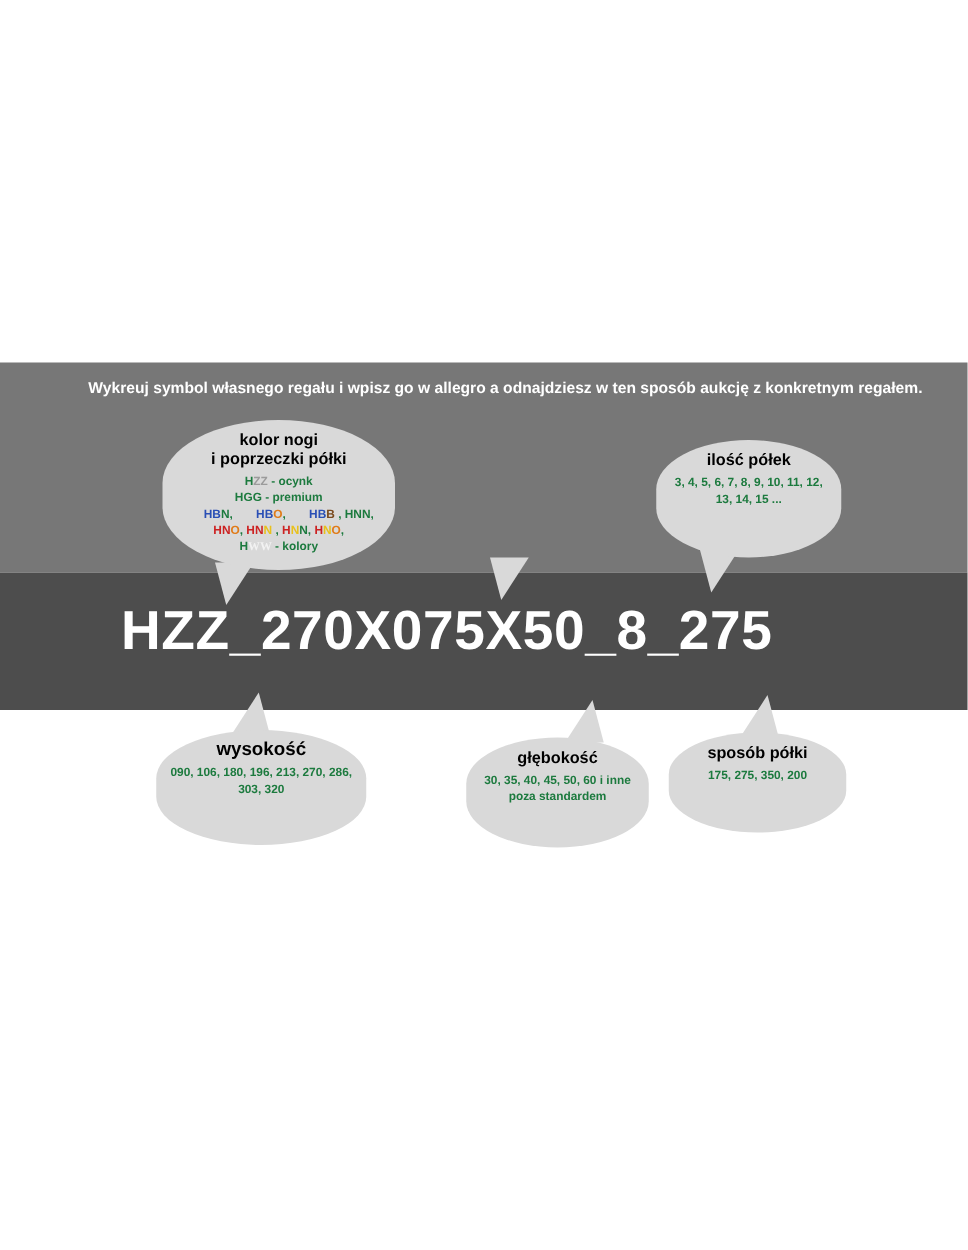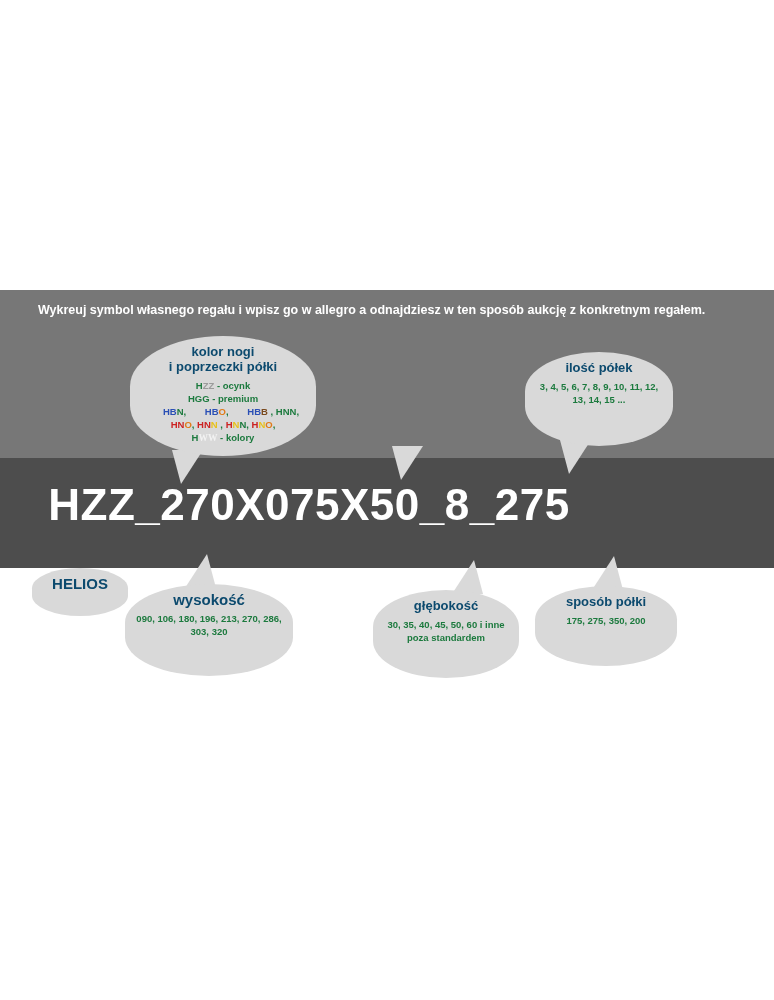--- a/index.html
+++ b/index.html
@@ -43,54 +43,54 @@
     height: 122px;
     background: #ffffff;
   }
 
   
   .headline {
     position: absolute;
     left: 38px;
     top: 12px;
     width: 700px;
-    text-align: left;
+    text-align: right;
     color: #ffffff;
     font-size: 12.5px;
     font-weight: bold;
     line-height: 17px;
   }
 
   
   .code-string {
     position: absolute;
     left: 0;
     top: 190px;
     width: 618px;
-    text-align: center;
+    text-align: right;
     color: #ffffff;
     font-size: 44px;
     font-weight: bold;
     letter-spacing: 0.5px;
   }
 
   
   .bubble {
     position: absolute;
     background: #d9d9d9;
     border-radius: 50%/42%;
     box-sizing: border-box;
     text-align: center;
     color: #1f7a3d;
     padding: 8px 10px;
   }
   .bubble .b-title {
     font-size: 13px;
     font-weight: bold;
-    color: #0c4a6e;
+    color: #000000;
     line-height: 15px;
     display: block;
   }
   .bubble .b-body {
     font-size: 9.5px;
     font-weight: bold;
     color: #1c7a3e;
     line-height: 13px;
     display: block;
     margin-top: 5px;
@@ -173,23 +173,20 @@
       <span class="c-green">H</span><span class="c-white">WW</span><span class="c-green"> - kolory</span>
     </span>
   </div>
 
 
   <div class="bubble" id="bubble-ilosc">
     <span class="b-title">ilość półek</span>
     <span class="b-body">3, 4, 5, 6, 7, 8, 9, 10, 11, 12, 13, 14, 15 ...</span>
   </div>
 
-  <div class="bubble" id="bubble-helios">
-    <span class="b-title">HELIOS</span>
-  </div>
 
   <div class="bubble" id="bubble-wysokosc">
     <span class="b-title">wysokość</span>
     <span class="b-body">090, 106, 180, 196, 213, 270, 286, 303, 320</span>
   </div>
 
   <div class="bubble" id="bubble-glebokosc">
     <span class="b-title">głębokość</span>
     <span class="b-body">30, 35, 40, 45, 50, 60 i inne poza standardem</span>
   </div>

